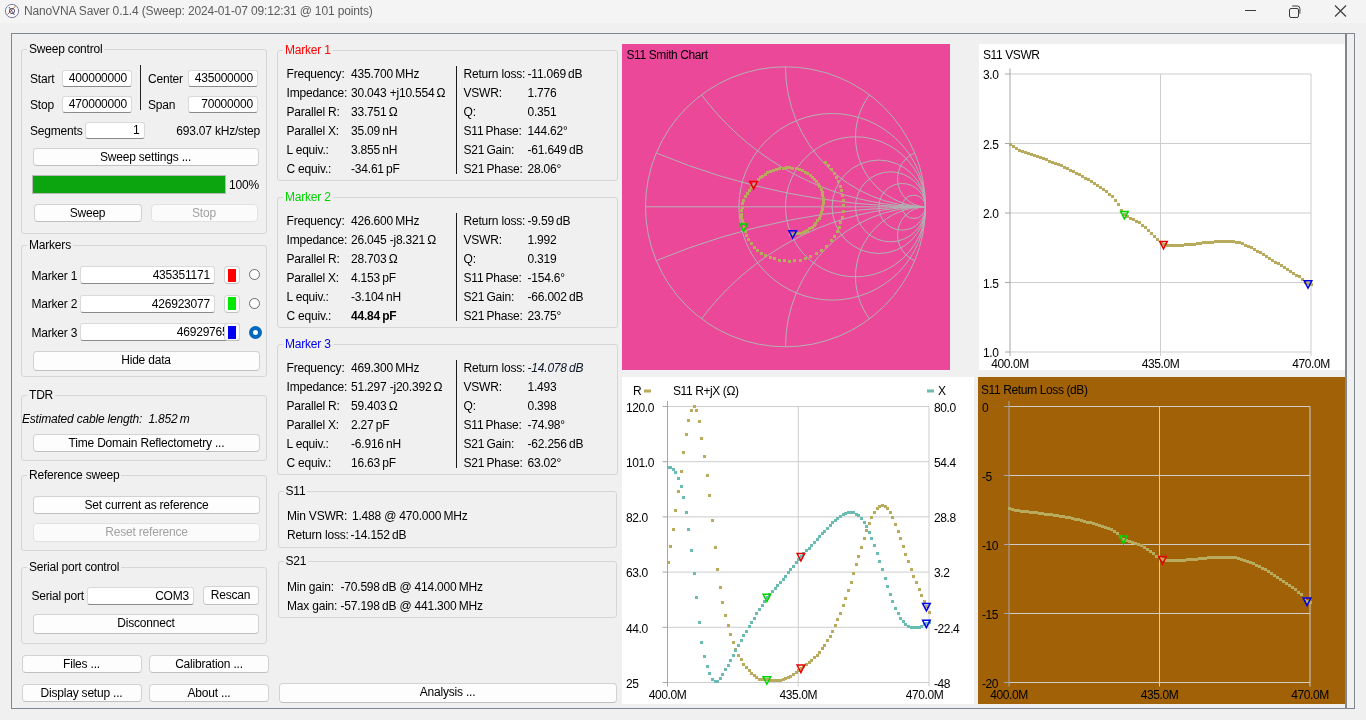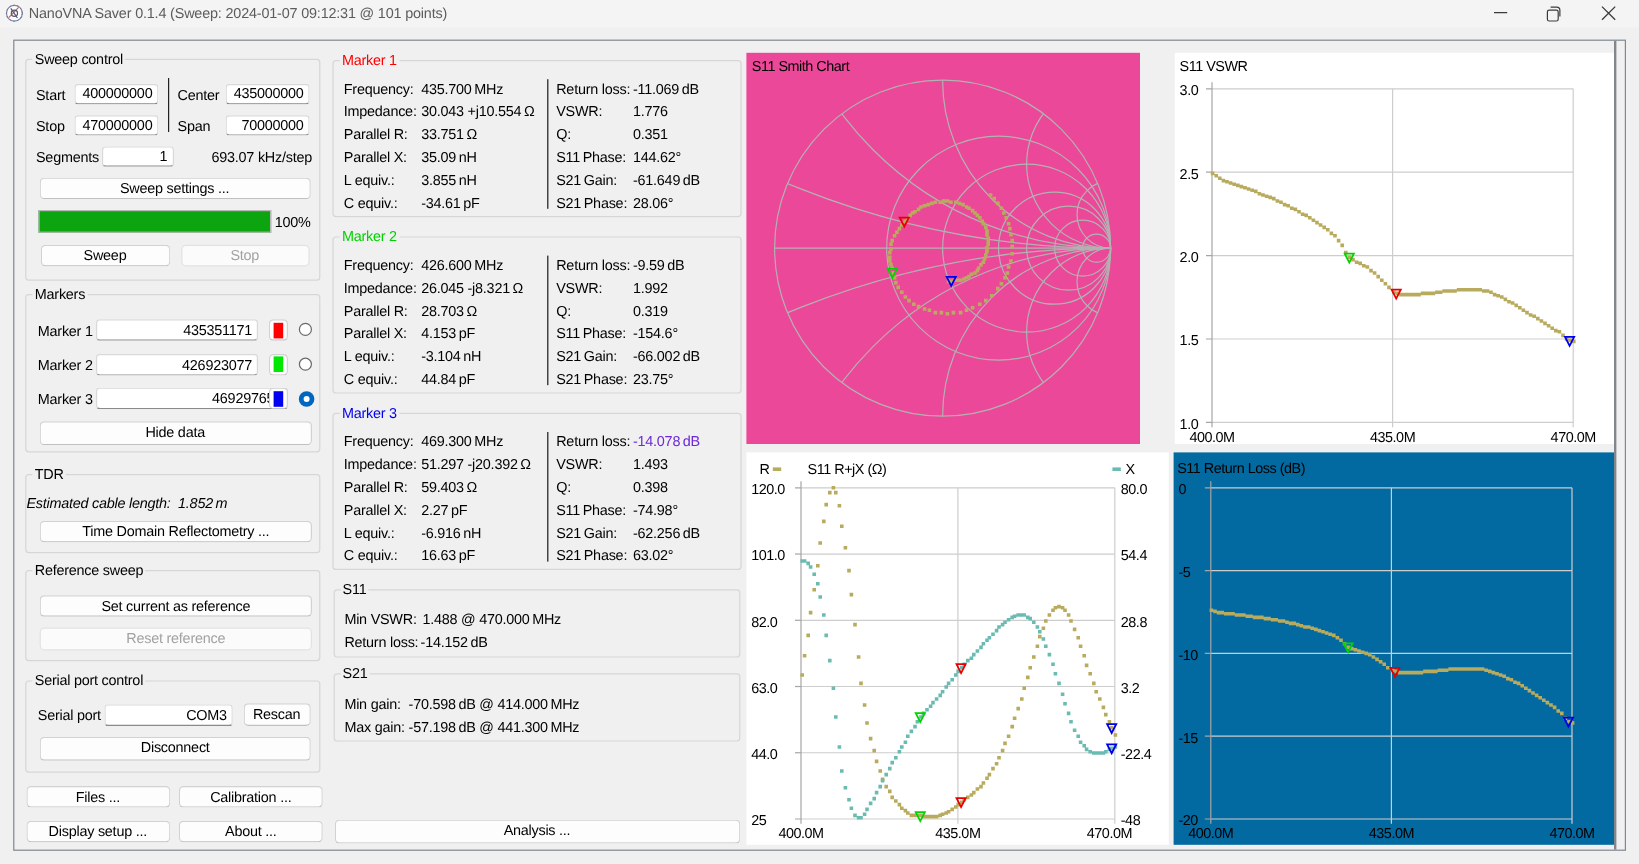--- a/index.html
+++ b/index.html
@@ -140,31 +140,31 @@
 <div class="lab" style="left:527.5px;top:251.5px;color:#000;">0.319</div>
 <div class="lab" style="left:286.5px;top:270.5px;color:#000;">Parallel X:</div>
 <div class="lab" style="left:351px;top:270.5px;color:#000;">4.153 pF</div>
 <div class="lab" style="left:463.5px;top:270.5px;color:#000;">S11 Phase:</div>
 <div class="lab" style="left:527.5px;top:270.5px;color:#000;">-154.6°</div>
 <div class="lab" style="left:286.5px;top:289.5px;color:#000;">L equiv.:</div>
 <div class="lab" style="left:351px;top:289.5px;color:#000;">-3.104 nH</div>
 <div class="lab" style="left:463.5px;top:289.5px;color:#000;">S21 Gain:</div>
 <div class="lab" style="left:527.5px;top:289.5px;color:#000;">-66.002 dB</div>
 <div class="lab" style="left:286.5px;top:308.5px;color:#000;">C equiv.:</div>
-<div class="lab" style="left:351px;top:308.5px;color:#000;">44.84 pF</div>
+<div class="lab" style="left:351px;top:308.5px;color:#000;font-weight:bold;">44.84 pF</div>
 <div class="lab" style="left:463.5px;top:308.5px;color:#000;">S21 Phase:</div>
 <div class="lab" style="left:527.5px;top:308.5px;color:#000;">23.75°</div>
 <div class="gbox" style="left:277px;top:343.5px;width:340.5px;height:131.5px">
     <span class="glbl"><span style="color:#0000f0">Marker 3</span></span>
   </div>
 <div style="position:absolute;left:456px;top:359.5px;width:1px;height:108px;background:#1a1a1a"></div>
 <div class="lab" style="left:286.5px;top:360.5px;color:#000;">Frequency:</div>
 <div class="lab" style="left:351px;top:360.5px;color:#000;">469.300 MHz</div>
 <div class="lab" style="left:463.5px;top:360.5px;color:#000;">Return loss:</div>
-<div class="lab" style="left:527.5px;top:360.5px;color:#6d28d9;">-14.078 dB</div>
+<div class="lab" style="left:527.5px;top:360.5px;color:#0f172a;font-style:italic;">-14.078 dB</div>
 <div class="lab" style="left:286.5px;top:379.5px;color:#000;">Impedance:</div>
 <div class="lab" style="left:351px;top:379.5px;color:#000;">51.297 -j20.392 Ω</div>
 <div class="lab" style="left:463.5px;top:379.5px;color:#000;">VSWR:</div>
 <div class="lab" style="left:527.5px;top:379.5px;color:#000;">1.493</div>
 <div class="lab" style="left:286.5px;top:398.5px;color:#000;">Parallel R:</div>
 <div class="lab" style="left:351px;top:398.5px;color:#000;">59.403 Ω</div>
 <div class="lab" style="left:463.5px;top:398.5px;color:#000;">Q:</div>
 <div class="lab" style="left:527.5px;top:398.5px;color:#000;">0.398</div>
 <div class="lab" style="left:286.5px;top:417.5px;color:#000;">Parallel X:</div>
 <div class="lab" style="left:351px;top:417.5px;color:#000;">2.27 pF</div>
@@ -292,21 +292,21 @@
 <text x="302.5" y="321.5" text-anchor="middle" font-size="12" fill="#000000" letter-spacing="-0.4">470.0M</text>
 <path d="M45 184h3v3h-3z M47 168h3v3h-3z M50 151h3v3h-3z M52 132h3v3h-3z M55 113h3v3h-3z M58 93h3v3h-3z M60 74h3v3h-3z M63 56h3v3h-3z M65 42h3v3h-3z M68 32h3v3h-3z M71 28h3v3h-3z M73 32h3v3h-3z M76 43h3v3h-3z M78 60h3v3h-3z M81 78h3v3h-3z M84 97h3v3h-3z M86 117h3v3h-3z M89 142h3v3h-3z M92 169h3v3h-3z M94 191h3v3h-3z M97 209h3v3h-3z M99 224h3v3h-3z M102 237h3v3h-3z M105 247h3v3h-3z M107 256h3v3h-3z M110 264h3v3h-3z M112 271h3v3h-3z M115 277h3v3h-3z M118 281h3v3h-3z M120 286h3v3h-3z M123 289h3v3h-3z M126 292h3v3h-3z M128 295h3v3h-3z M131 297h3v3h-3z M133 299h3v3h-3z M136 301h3v3h-3z M139 301h3v3h-3z M141 301h3v3h-3z M144 301h3v3h-3z M146 302h3v3h-3z M149 302h3v3h-3z M152 302h3v3h-3z M154 302h3v3h-3z M157 302h3v3h-3z M160 301h3v3h-3z M162 300h3v3h-3z M165 299h3v3h-3z M167 298h3v3h-3z M170 296h3v3h-3z M173 294h3v3h-3z M175 292h3v3h-3z M178 290h3v3h-3z M180 288h3v3h-3z M183 286h3v3h-3z M186 284h3v3h-3z M188 282h3v3h-3z M191 279h3v3h-3z M194 277h3v3h-3z M196 274h3v3h-3z M199 270h3v3h-3z M201 267h3v3h-3z M204 262h3v3h-3z M207 258h3v3h-3z M209 253h3v3h-3z M212 247h3v3h-3z M214 241h3v3h-3z M217 235h3v3h-3z M220 227h3v3h-3z M222 220h3v3h-3z M225 212h3v3h-3z M228 204h3v3h-3z M230 195h3v3h-3z M233 186h3v3h-3z M235 178h3v3h-3z M238 169h3v3h-3z M241 160h3v3h-3z M243 152h3v3h-3z M246 145h3v3h-3z M248 139h3v3h-3z M251 134h3v3h-3z M254 130h3v3h-3z M256 128h3v3h-3z M259 127h3v3h-3z M262 128h3v3h-3z M264 130h3v3h-3z M267 134h3v3h-3z M269 139h3v3h-3z M272 146h3v3h-3z M275 153h3v3h-3z M277 160h3v3h-3z M280 168h3v3h-3z M282 176h3v3h-3z M285 183h3v3h-3z M288 191h3v3h-3z M290 198h3v3h-3z M293 204h3v3h-3z M296 211h3v3h-3z M298 217h3v3h-3z M301 223h3v3h-3z M303 228h3v3h-3z M306 234h3v3h-3z" fill="#b9ab5e"></path>
 <path d="M45 89h3v3h-3z M47 89h3v3h-3z M50 91h3v3h-3z M52 94h3v3h-3z M55 100h3v3h-3z M58 108h3v3h-3z M60 119h3v3h-3z M63 134h3v3h-3z M65 151h3v3h-3z M68 172h3v3h-3z M71 195h3v3h-3z M73 219h3v3h-3z M76 244h3v3h-3z M78 264h3v3h-3z M81 278h3v3h-3z M84 288h3v3h-3z M86 295h3v3h-3z M89 301h3v3h-3z M92 303h3v3h-3z M94 303h3v3h-3z M97 300h3v3h-3z M99 296h3v3h-3z M102 291h3v3h-3z M105 287h3v3h-3z M107 282h3v3h-3z M110 277h3v3h-3z M112 272h3v3h-3z M115 267h3v3h-3z M118 262h3v3h-3z M120 257h3v3h-3z M123 253h3v3h-3z M126 248h3v3h-3z M128 244h3v3h-3z M131 240h3v3h-3z M133 235h3v3h-3z M136 231h3v3h-3z M139 227h3v3h-3z M141 223h3v3h-3z M144 219h3v3h-3z M146 216h3v3h-3z M149 213h3v3h-3z M152 210h3v3h-3z M154 207h3v3h-3z M157 204h3v3h-3z M160 201h3v3h-3z M162 198h3v3h-3z M165 194h3v3h-3z M167 191h3v3h-3z M170 188h3v3h-3z M173 184h3v3h-3z M175 181h3v3h-3z M178 178h3v3h-3z M180 175h3v3h-3z M183 172h3v3h-3z M186 170h3v3h-3z M188 167h3v3h-3z M191 164h3v3h-3z M194 161h3v3h-3z M196 158h3v3h-3z M199 155h3v3h-3z M201 153h3v3h-3z M204 150h3v3h-3z M207 147h3v3h-3z M209 144h3v3h-3z M212 142h3v3h-3z M214 140h3v3h-3z M217 138h3v3h-3z M220 136h3v3h-3z M222 135h3v3h-3z M225 134h3v3h-3z M228 134h3v3h-3z M230 134h3v3h-3z M233 136h3v3h-3z M235 137h3v3h-3z M238 140h3v3h-3z M241 144h3v3h-3z M243 148h3v3h-3z M246 154h3v3h-3z M248 160h3v3h-3z M251 167h3v3h-3z M254 175h3v3h-3z M256 183h3v3h-3z M259 191h3v3h-3z M262 200h3v3h-3z M264 208h3v3h-3z M267 216h3v3h-3z M269 223h3v3h-3z M272 230h3v3h-3z M275 235h3v3h-3z M277 240h3v3h-3z M280 243h3v3h-3z M282 246h3v3h-3z M285 248h3v3h-3z M288 249h3v3h-3z M290 249h3v3h-3z M293 249h3v3h-3z M296 249h3v3h-3z M298 248h3v3h-3z M301 246h3v3h-3z M303 245h3v3h-3z M306 244h3v3h-3z" fill="#6abcb2"></path>
 <path d="M141.1 299.8L148.7 299.8L144.9 307.2Z" fill="none" stroke="#00d400" stroke-width="1.5"></path>
 <path d="M175.1 288.1L182.7 288.1L178.9 295.5Z" fill="none" stroke="#e80000" stroke-width="1.5"></path>
 <path d="M300.6 226.4L308.2 226.4L304.4 233.8Z" fill="none" stroke="#0000e6" stroke-width="1.5"></path>
 <path d="M141.1 217.2L148.7 217.2L144.9 224.6Z" fill="none" stroke="#00d400" stroke-width="1.5"></path>
 <path d="M175.1 176.5L182.7 176.5L178.9 183.9Z" fill="none" stroke="#e80000" stroke-width="1.5"></path>
 <path d="M300.6 243.3L308.2 243.3L304.4 250.7Z" fill="none" stroke="#0000e6" stroke-width="1.5"></path>
 </svg></div>
-<div style="position:absolute;left:978px;top:377px;width:367px;height:327px;background:#0369a1"><svg width="367" height="327" font-family="Liberation Sans, sans-serif">
+<div style="position:absolute;left:978px;top:377px;width:367px;height:327px;background:#a16207"><svg width="367" height="327" font-family="Liberation Sans, sans-serif">
 <text x="3.0" y="17.0" text-anchor="start" font-size="12" fill="#000000" letter-spacing="-0.4">S11 Return Loss (dB)</text>
 <line x1="31" y1="29.5" x2="332" y2="29.5" stroke="#cdcdcd" stroke-width="1"></line>
 <line x1="26" y1="29.5" x2="31" y2="29.5" stroke="#a6a6a6" stroke-width="1"></line>
 <text x="4.0" y="34.8" text-anchor="start" font-size="12" fill="#000000" letter-spacing="-0.4">0</text>
 <line x1="31" y1="98.5" x2="332" y2="98.5" stroke="#cdcdcd" stroke-width="1"></line>
 <line x1="26" y1="98.5" x2="31" y2="98.5" stroke="#a6a6a6" stroke-width="1"></line>
 <text x="4.0" y="103.8" text-anchor="start" font-size="12" fill="#000000" letter-spacing="-0.4">-5</text>
 <line x1="31" y1="167.5" x2="332" y2="167.5" stroke="#cdcdcd" stroke-width="1"></line>
 <line x1="26" y1="167.5" x2="31" y2="167.5" stroke="#a6a6a6" stroke-width="1"></line>
 <text x="4.0" y="172.8" text-anchor="start" font-size="12" fill="#000000" letter-spacing="-0.4">-10</text>

